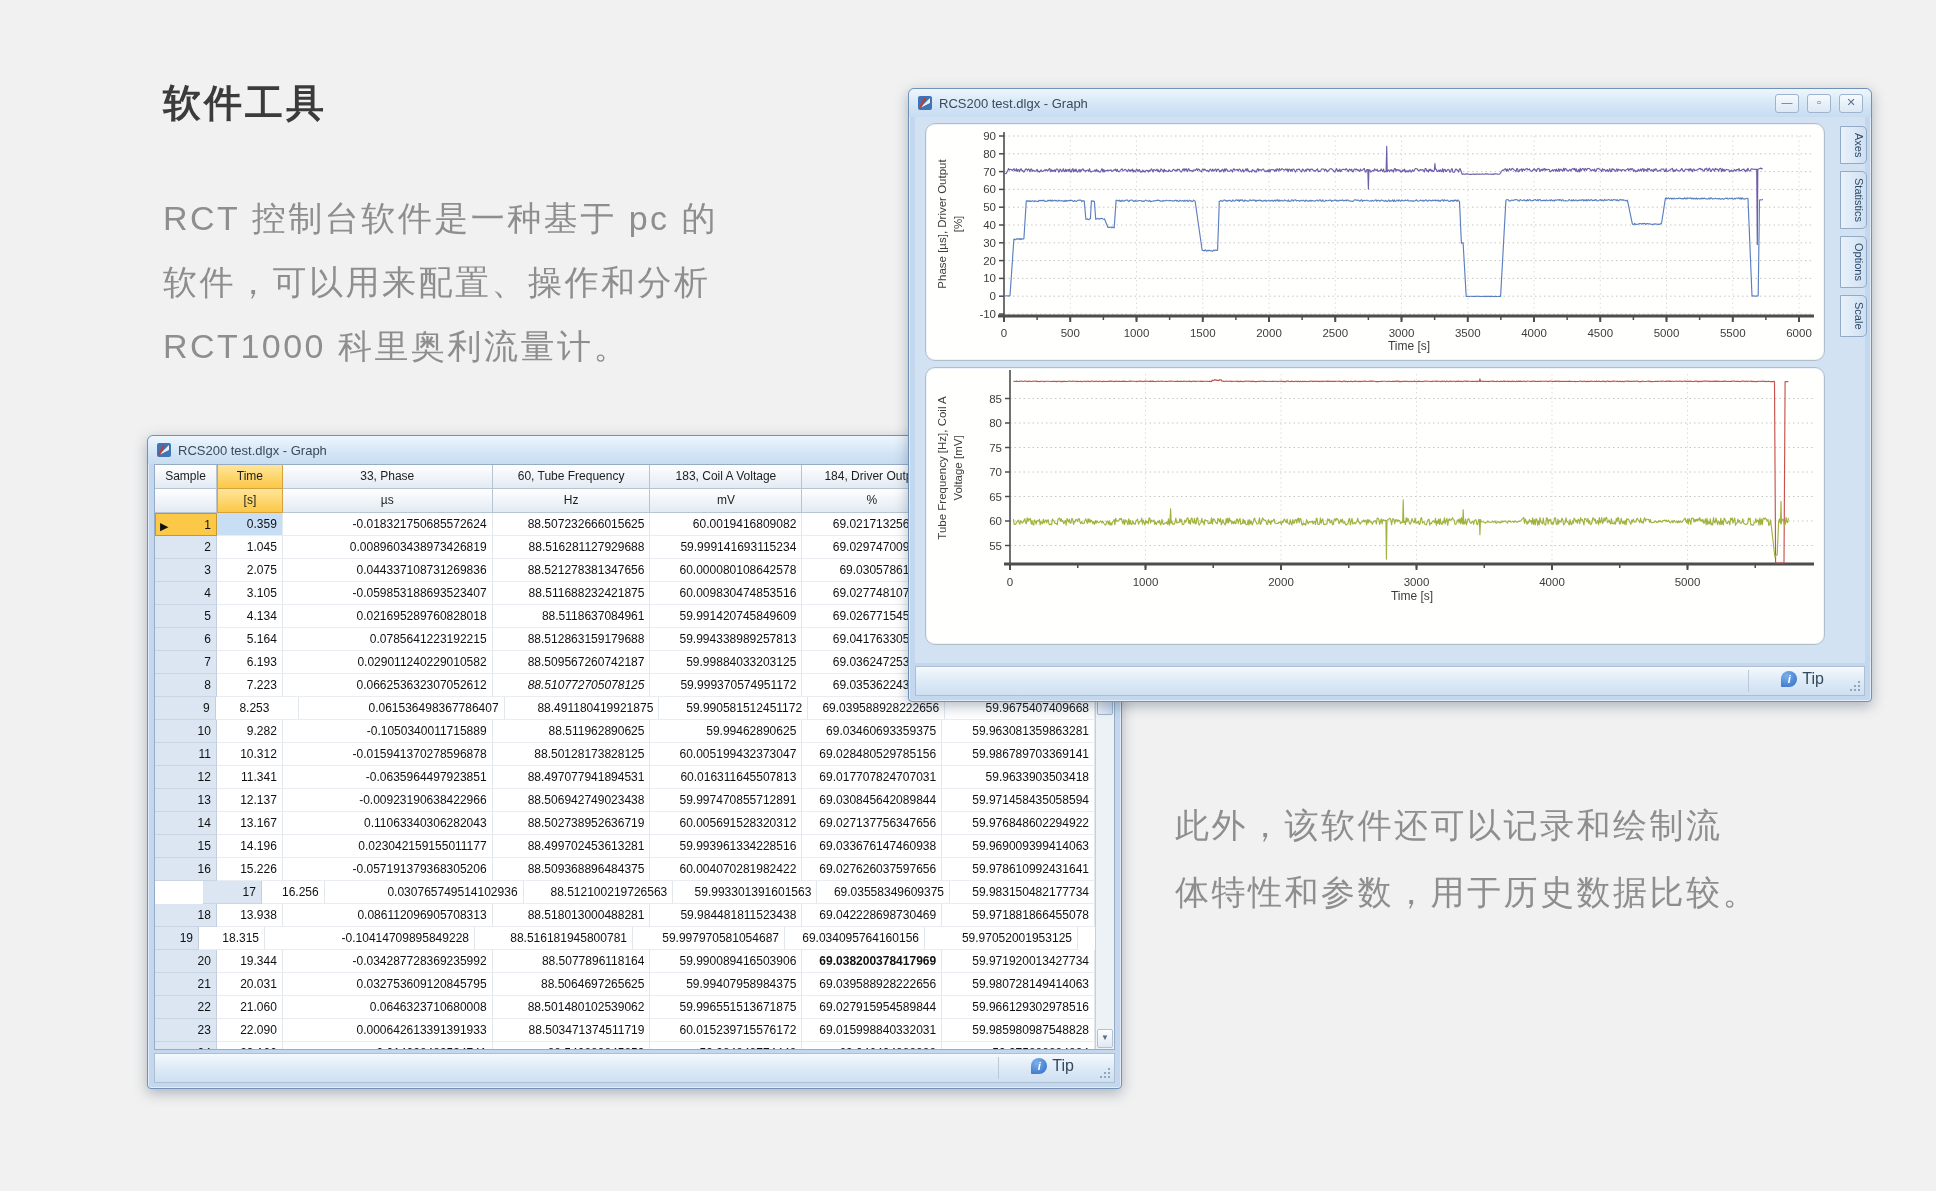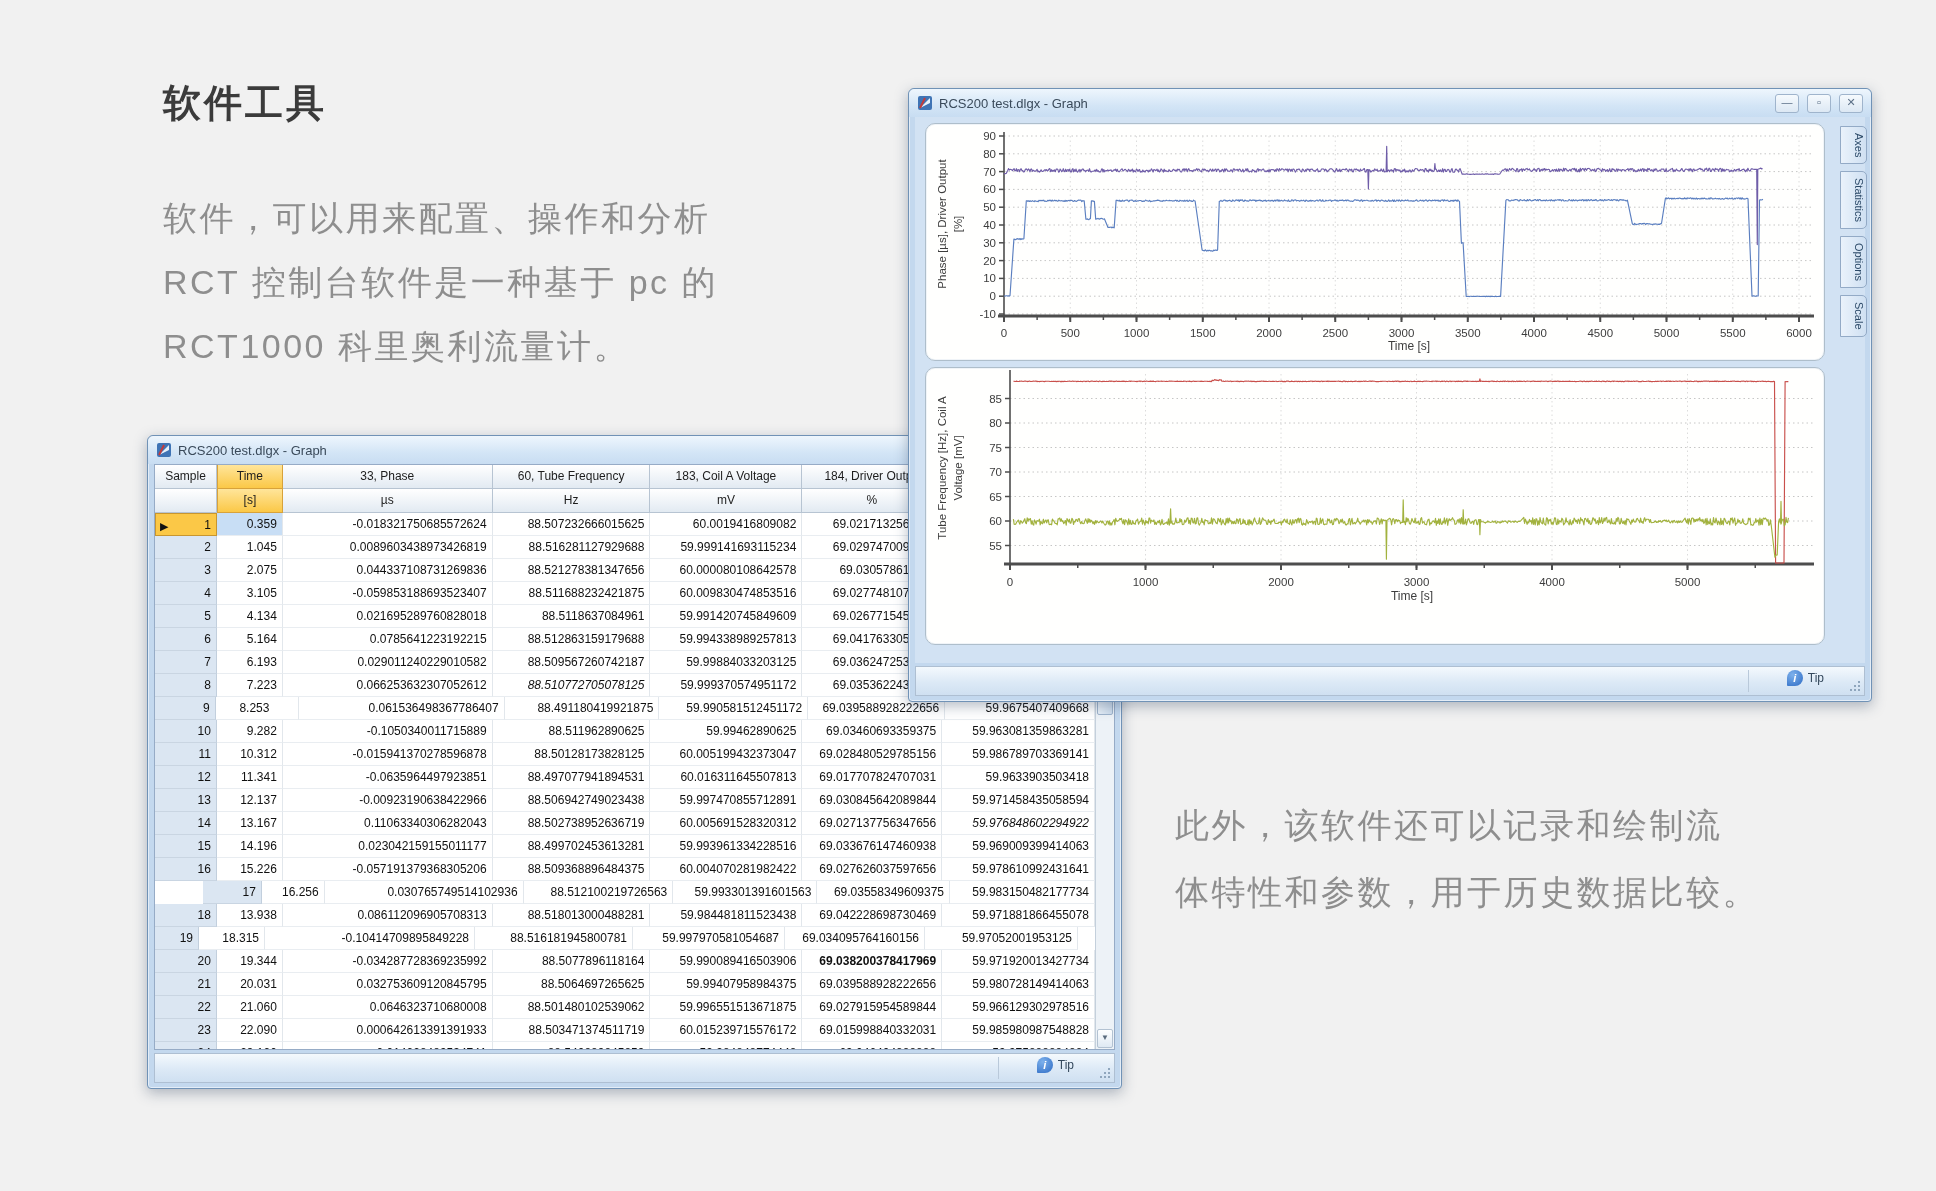--- a/index.html
+++ b/index.html
@@ -23,21 +23,21 @@
   .win-icon{width:16px;height:16px;display:inline-block;flex:0 0 auto;}
   .ctrl-box{position:absolute;right:8px;top:5px;display:flex;gap:8px;}
   .ctrl{width:22px;height:17px;border:1px solid #9fb4cc;border-radius:3px;font-size:11px;line-height:15px;
         text-align:center;color:#5d7188;background:linear-gradient(#f6fafd,#dce8f4);}
   .statusbar{position:absolute;left:6px;right:6px;bottom:5px;height:28px;border:1px solid #aebfd2;
         background:linear-gradient(#f4f9fd,#dcE9f6 55%,#cfe0f1);display:flex;align-items:center;}
   .tipwrap{position:absolute;right:40px;top:3px;display:flex;align-items:center;gap:5px;}
   .tipsep{position:absolute;right:115px;top:3px;bottom:3px;width:1px;background:#b9c9da;}
   .tipicon{width:16px;height:16px;border-radius:50% 50% 50% 6%;background:radial-gradient(circle at 35% 30%,#7db1ec,#2d6bc4);
         color:#fff;font-size:11px;font-weight:bold;font-style:italic;text-align:center;line-height:16px;}
-  .tiplabel{font-size:12px;color:#34485c;}
+  .tiplabel{font-size:16px;color:#34485c;}
   .grip{position:absolute;right:3px;bottom:3px;width:12px;height:12px;
         background:radial-gradient(circle at 2px 10px,#8fa6bd 1px,transparent 1.4px),
                    radial-gradient(circle at 6px 10px,#8fa6bd 1px,transparent 1.4px),
                    radial-gradient(circle at 10px 10px,#8fa6bd 1px,transparent 1.4px),
                    radial-gradient(circle at 6px 6px,#8fa6bd 1px,transparent 1.4px),
                    radial-gradient(circle at 10px 6px,#8fa6bd 1px,transparent 1.4px),
                    radial-gradient(circle at 10px 2px,#8fa6bd 1px,transparent 1.4px);}
 
   
   .t-win{left:147px;top:435px;width:973px;height:652px;z-index:1;}
@@ -73,22 +73,22 @@
   .sidetabs{position:absolute;right:-2px;top:9px;width:27px;display:flex;flex-direction:column;gap:7px;}
   .sidetab{writing-mode:vertical-rl;font-size:11px;color:#2c4a68;background:linear-gradient(90deg,#eaf2fb,#cfe0f2);
          border:1px solid #93aac6;border-radius:0 5px 5px 0;padding:6px 1px;text-align:center;}
   svg text{font-family:"Liberation Sans",sans-serif;}
 </style>
 </head>
 <body>
 
 <div class="abs heading">软件工具</div>
 <div class="abs para para1">
+  <div>RCT 控制台软件是一种基于 pc 的</div>
   <div>软件，可以用来配置、操作和分析</div>
-  <div>RCT 控制台软件是一种基于 pc 的</div>
   <div>RCT1000 科里奥利流量计。</div>
 </div>
 <div class="abs para para2">
   <div>此外，该软件还可以记录和绘制流</div>
   <div>体特性和参数，用于历史数据比较。</div>
 </div>
 
 <div class="win t-win">
   <div class="titlebar">
     <span class="win-icon">
@@ -242,21 +242,21 @@
           <div class="tcell" style="width: 140px;">69.030845642089844</div>
           <div class="tcell" style="width: 153px;">59.971458435058594</div>
         </div>
         <div class="trow">
           <div class="tcell sample" style="width: 62px;">14</div>
           <div class="tcell" style="width: 66px;">13.167</div>
           <div class="tcell" style="width: 210px;">0.11063340306282043</div>
           <div class="tcell" style="width: 158px;">88.502738952636719</div>
           <div class="tcell" style="width: 152px;">60.005691528320312</div>
           <div class="tcell" style="width: 140px;">69.027137756347656</div>
-          <div class="tcell" style="width: 153px; font-style: italic;">59.976848602294922</div>
+          <div class="tcell" style="width: 153px;">59.976848602294922</div>
         </div>
         <div class="trow">
           <div class="tcell sample" style="width: 62px;">15</div>
           <div class="tcell" style="width: 66px;">14.196</div>
           <div class="tcell" style="width: 210px;">0.023042159155011177</div>
           <div class="tcell" style="width: 158px;">88.499702453613281</div>
           <div class="tcell" style="width: 152px;">59.993961334228516</div>
           <div class="tcell" style="width: 140px;">69.033676147460938</div>
           <div class="tcell" style="width: 153px;">59.969009399414063</div>
         </div>

